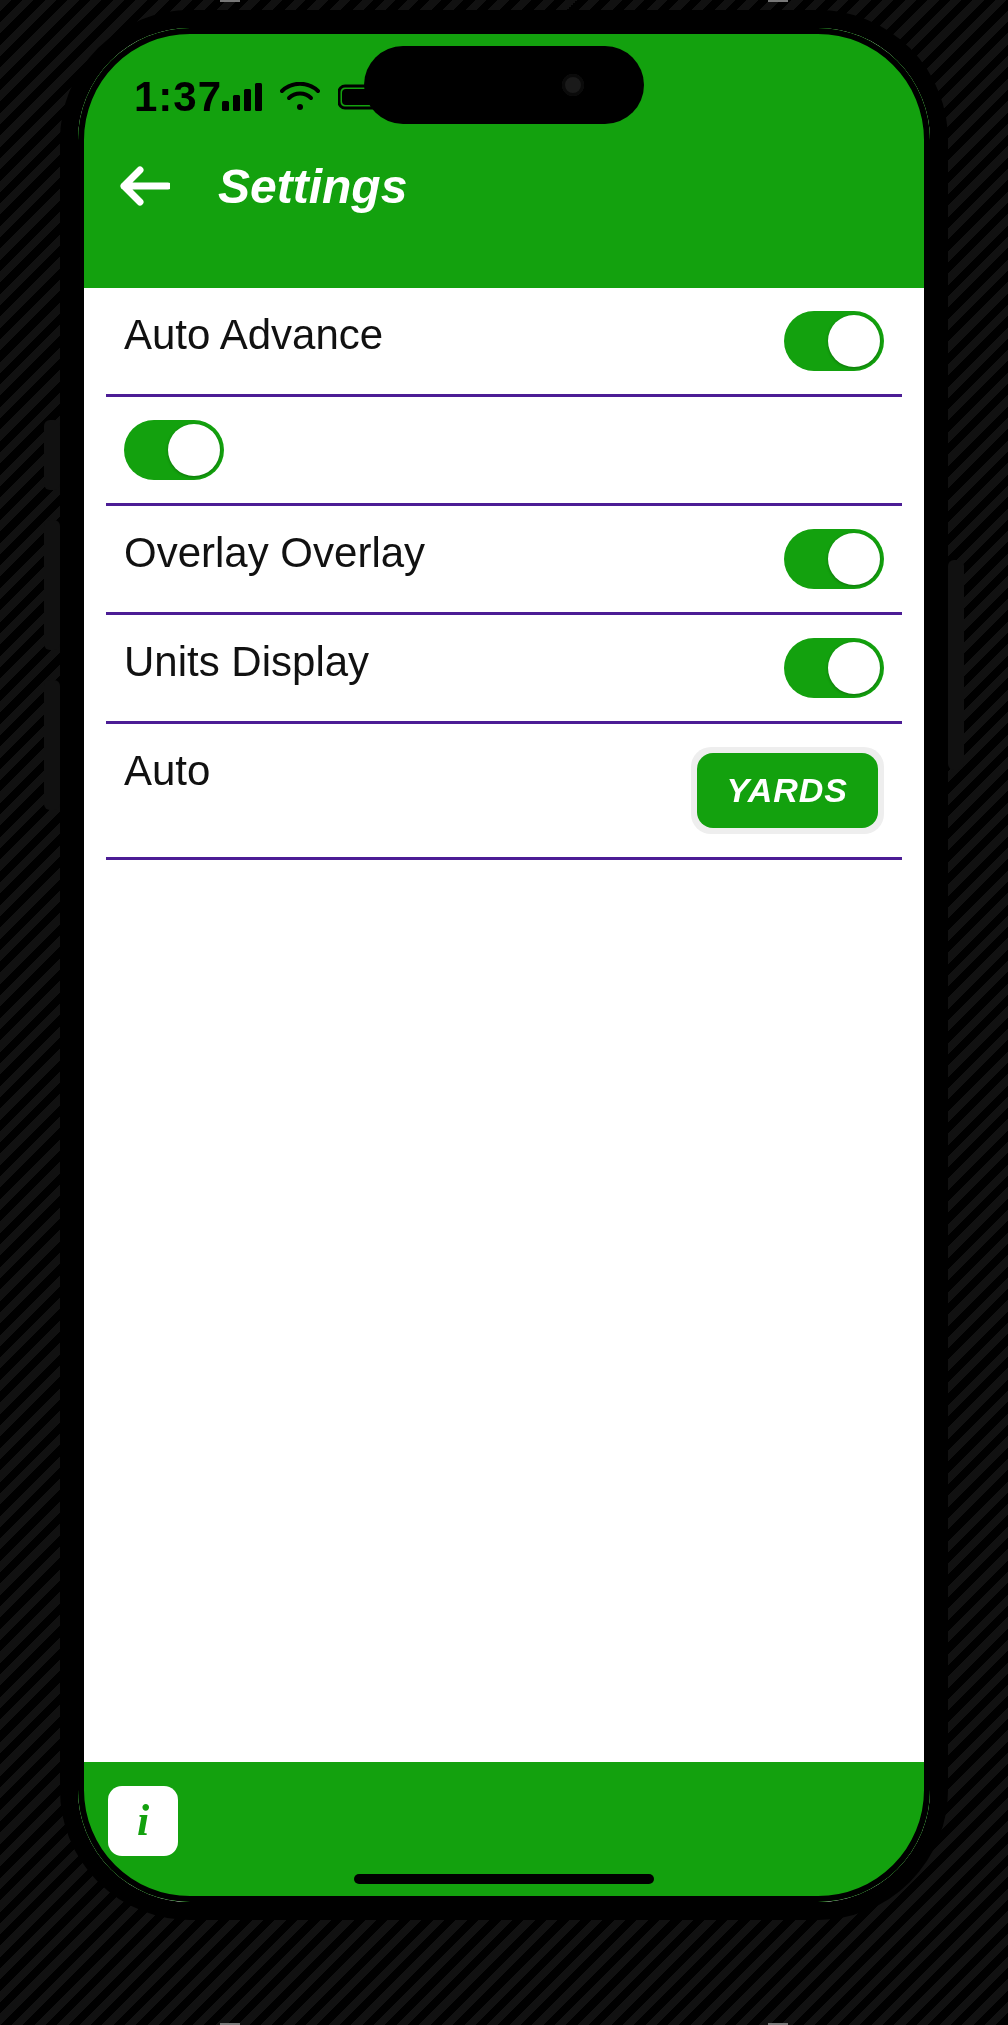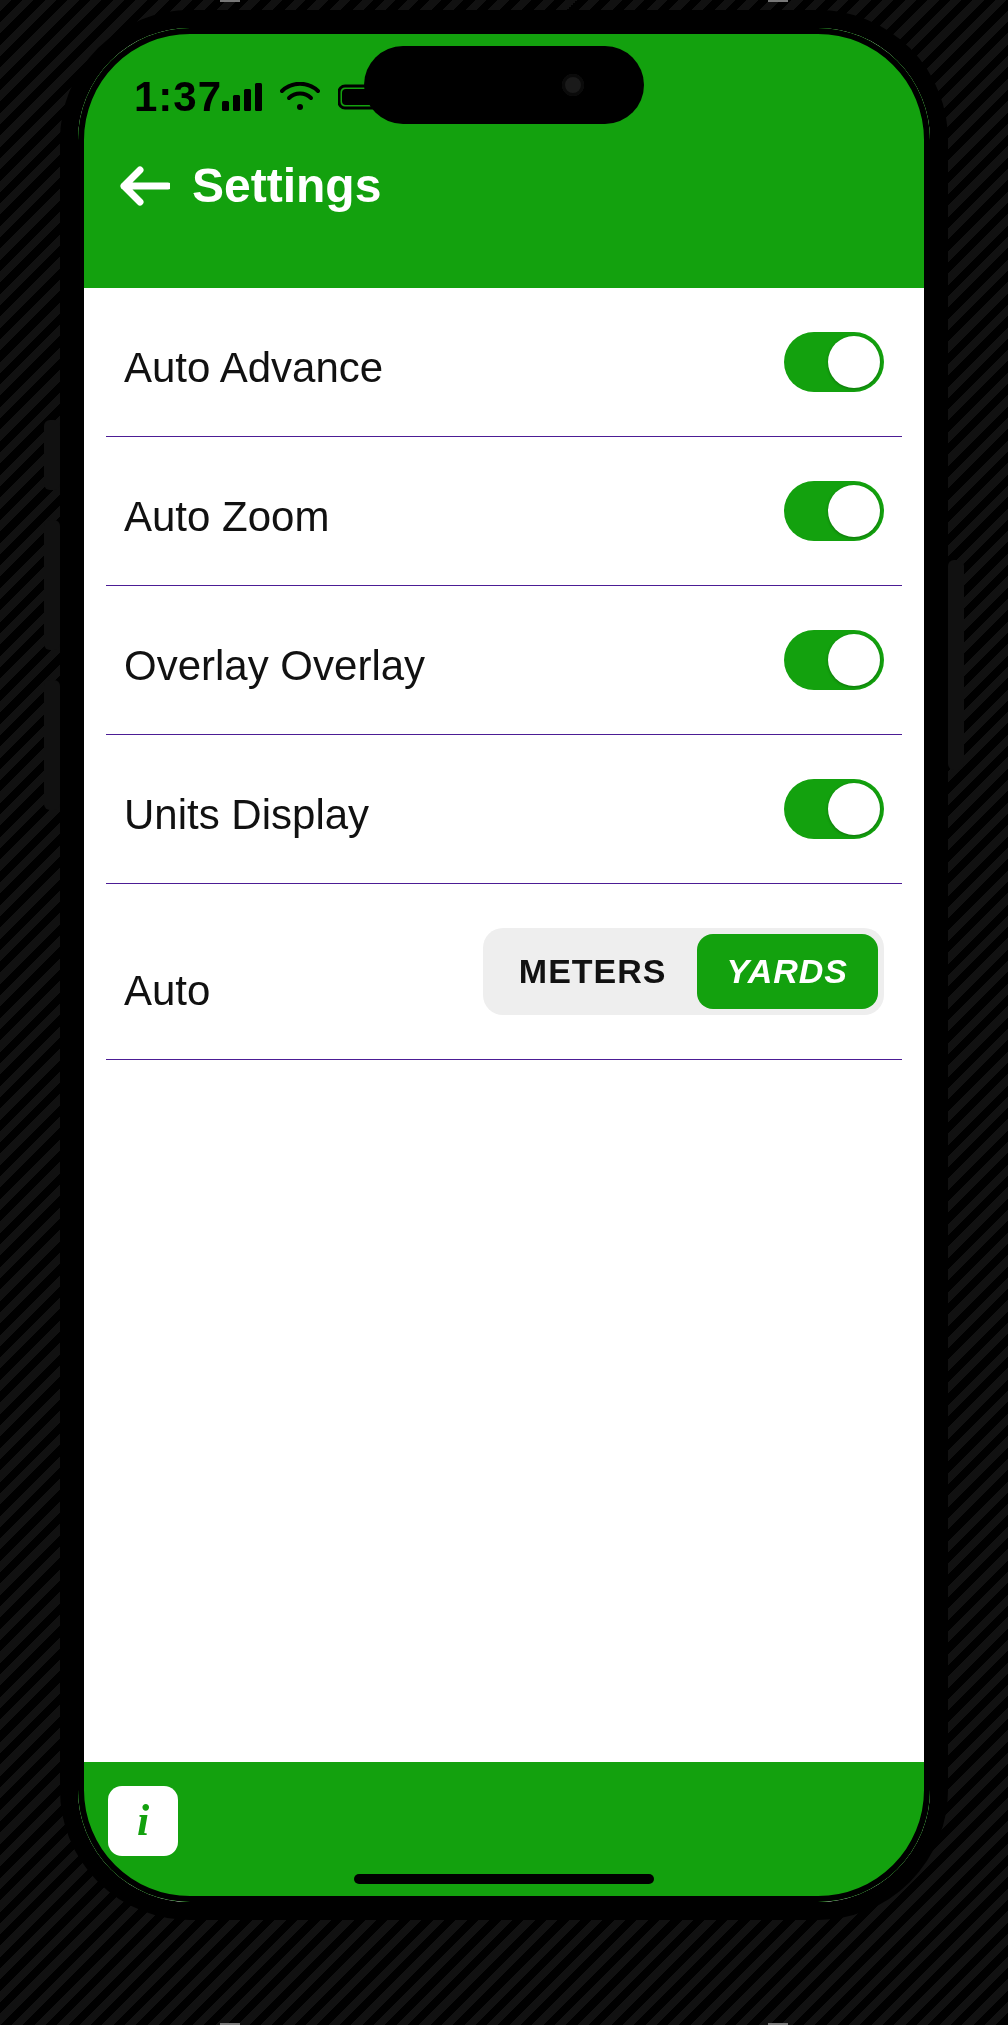--- a/index.html
+++ b/index.html
@@ -64,32 +64,33 @@
     .status-row {
       display:flex; align-items:center; justify-content:flex-start;
       padding: 28px 56px 0 56px;
       height:110px;
     }
     .clock { font-size:42px; font-weight:600; color:#000; letter-spacing:1px; }
     .status-icons { display:flex; align-items:center; gap:18px; }
     .status-icons svg { display:block; }
 
     .nav-row {
-      display:flex; align-items:flex-start; gap:20px;
+      display:flex; align-items:flex-end; gap:46px;
       padding: 20px 38px 0 38px;
+      font-style: italic;
     }
     .back-btn { width:56px; height:56px; display:flex; align-items:center; justify-content:center; }
     .title { font-size:48px; font-weight:700; color:#fff; }
 
     
     .list { flex:1 1 auto; background:#fff; padding: 0 28px; }
     .row {
-      display:flex; align-items:flex-end; justify-content:space-between;
-      padding: 44px 18px;
-      border-bottom:1px solid #4c1d95;
+      display:flex; align-items:flex-start; justify-content:space-between;
+      padding: 23px 18px;
+      border-bottom:3px solid #4c1d95;
     }
     .row-label { font-size:42px; color:#111; }
 
     
     .toggle {
       width:100px; height:60px; border-radius:40px;
       background:#13a10e; position:relative;
     }
     .toggle .knob {
       position:absolute; top:4px; right:4px;
@@ -189,21 +190,20 @@
     <div class="list">
 
       <div class="row">
         <span class="row-label">Auto Advance</span>
         <span class="toggle">
             <span class="knob"></span>
           </span>
       </div>
 
       <div class="row">
-        <span class="row-label">Auto Zoom</span>
         <span class="toggle">
             <span class="knob"></span>
           </span>
       </div>
 
       <div class="row">
         <span class="row-label">Overlay Overlay</span>
         <span class="toggle">
             <span class="knob"></span>
           </span>
@@ -212,21 +212,20 @@
       <div class="row">
         <span class="row-label">Units Display</span>
         <span class="toggle">
             <span class="knob"></span>
           </span>
       </div>
 
       <div class="row">
         <span class="row-label">Auto</span>
         <span class="segmented">
-          <span class="segment">METERS</span>
           <span class="segment selected">YARDS</span>
         </span>
       </div>
 
     </div>
 
     <div class="bottombar">
       <span class="info-btn">
         <span>i</span>
       </span>

